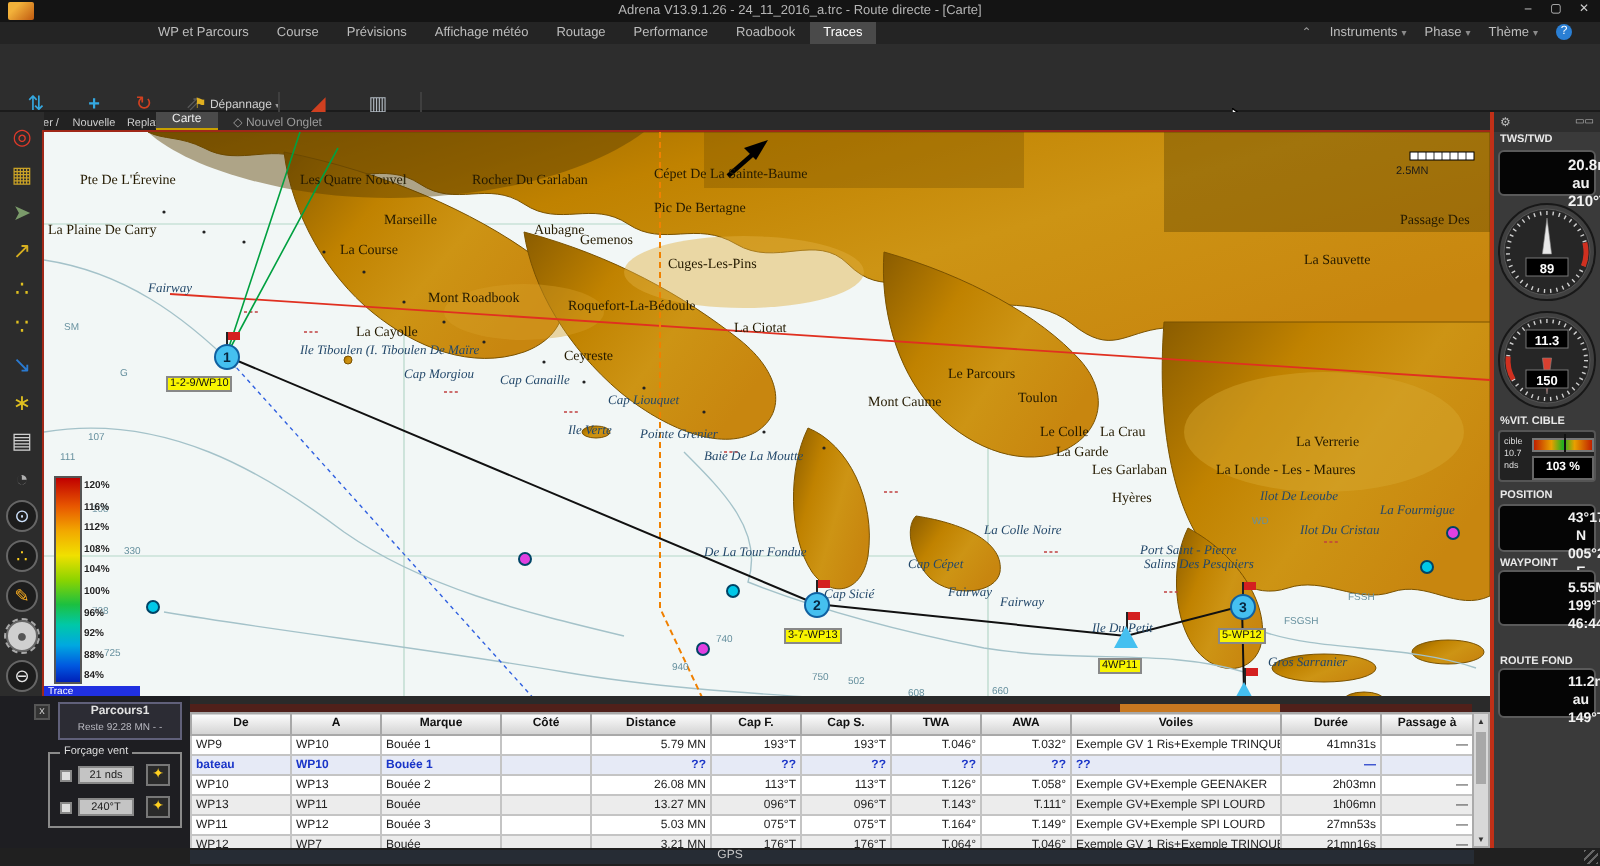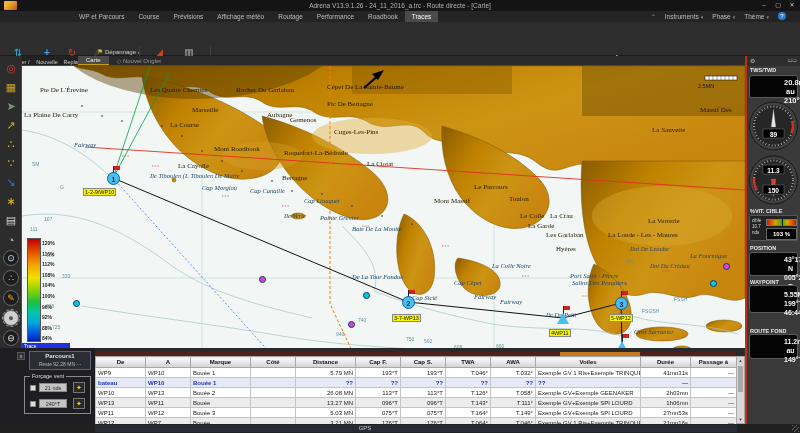--- a/index.html
+++ b/index.html
@@ -284,46 +284,46 @@
       <polygon points="362,4 350,8 356,14" fill="#000"></polygon>
 
       <g>
         <rect x="683" y="10" width="32" height="4" fill="#fff" stroke="#000" stroke-width="0.5"></rect>
         <path d="M687,10 v4 M691,10 v4 M695,10 v4 M699,10 v4 M703,10 v4 M707,10 v4 M711,10 v4" stroke="#000" stroke-width="0.4"></path>
       </g>
     </svg>
     <div id="mlabels">
         <div class="ml l" style="left:18px;top:20px">Pte De L'Érevine</div>
         <div class="ml l" style="left:2px;top:45px">La Plaine De Carry</div>
-        <div class="ml l" style="left:128px;top:20px">Les Quatre Chemins</div>
+        <div class="ml l" style="left:128px;top:20px">Les Quatre Nouvel</div>
         <div class="ml l" style="left:214px;top:20px">Rocher Du Garlaban</div>
         <div class="ml l" style="left:305px;top:17px">Cépet De La Sainte-Baume</div>
         <div class="ml l" style="left:305px;top:34px">Pic De Bertagne</div>
         <div class="ml l" style="left:170px;top:40px">Marseille</div>
         <div class="ml l" style="left:245px;top:45px">Aubagne</div>
         <div class="ml l" style="left:268px;top:50px">Gemenos</div>
         <div class="ml l" style="left:148px;top:55px">La Course</div>
         <div class="ml l" style="left:312px;top:62px">Cuges-Les-Pins</div>
         <div class="ml l" style="left:192px;top:79px">Mont Roadbook</div>
         <div class="ml l" style="left:262px;top:83px">Roquefort-La-Bédoule</div>
         <div class="ml l" style="left:156px;top:96px">La Cayolle</div>
-        <div class="ml l" style="left:260px;top:108px">Bertagne</div>
+        <div class="ml l" style="left:260px;top:108px">Ceyreste</div>
         <div class="ml l" style="left:345px;top:94px">La Ciotat</div>
         <div class="ml l" style="left:452px;top:117px">Le Parcours</div>
-        <div class="ml l" style="left:412px;top:131px">Mont Massif</div>
+        <div class="ml l" style="left:412px;top:131px">Mont Caume</div>
         <div class="ml l" style="left:487px;top:129px">Toulon</div>
         <div class="ml l" style="left:498px;top:146px">Le Colle</div>
         <div class="ml l" style="left:528px;top:146px">La Crau</div>
         <div class="ml l" style="left:506px;top:156px">La Garde</div>
         <div class="ml l" style="left:524px;top:165px">Les Garlaban</div>
         <div class="ml l" style="left:626px;top:151px">La Verrerie</div>
         <div class="ml l" style="left:586px;top:165px">La Londe - Les - Maures</div>
         <div class="ml l" style="left:534px;top:179px">Hyères</div>
         <div class="ml l" style="left:630px;top:60px">La Sauvette</div>
-        <div class="ml l" style="left:678px;top:40px">Massif Des</div>
+        <div class="ml l" style="left:678px;top:40px">Passage Des</div>
         <div class="ml s" style="left:128px;top:106px">Ile Tiboulen (I. Tiboulen De Maïre</div>
         <div class="ml s" style="left:180px;top:118px">Cap Morgiou</div>
         <div class="ml s" style="left:228px;top:121px">Cap Canaille</div>
         <div class="ml s" style="left:282px;top:131px">Cap Liouquet</div>
         <div class="ml s" style="left:262px;top:146px">Ile Verte</div>
         <div class="ml s" style="left:298px;top:148px">Pointe Grenier</div>
         <div class="ml s" style="left:330px;top:159px">Baie De La Moutte</div>
         <div class="ml s" style="left:390px;top:228px">Cap Sicié</div>
         <div class="ml s" style="left:432px;top:213px">Cap Cépet</div>
         <div class="ml s" style="left:470px;top:196px">La Colle Noire</div>

